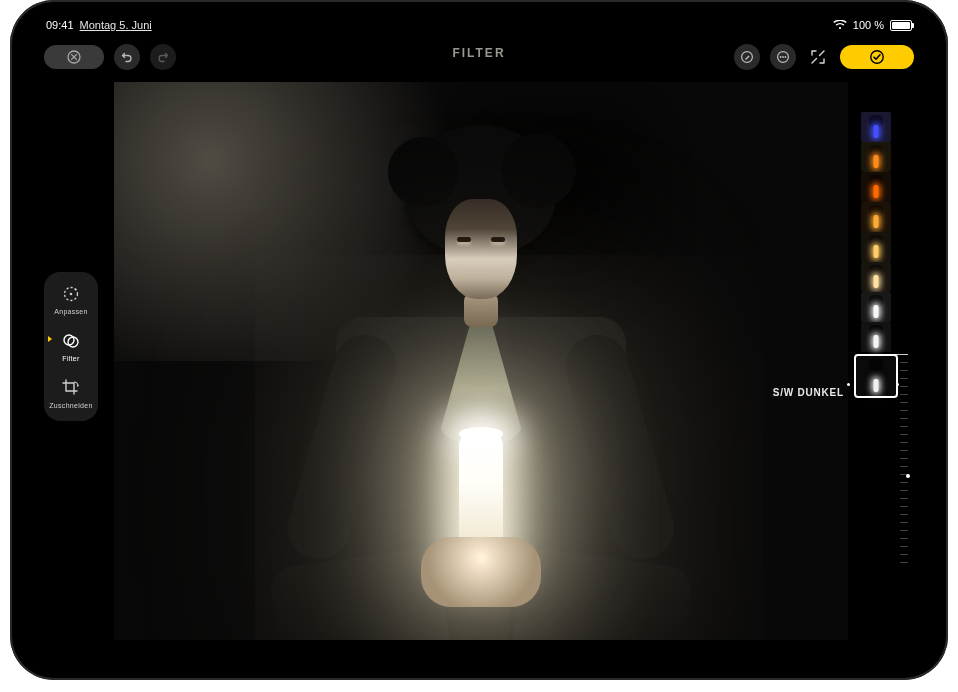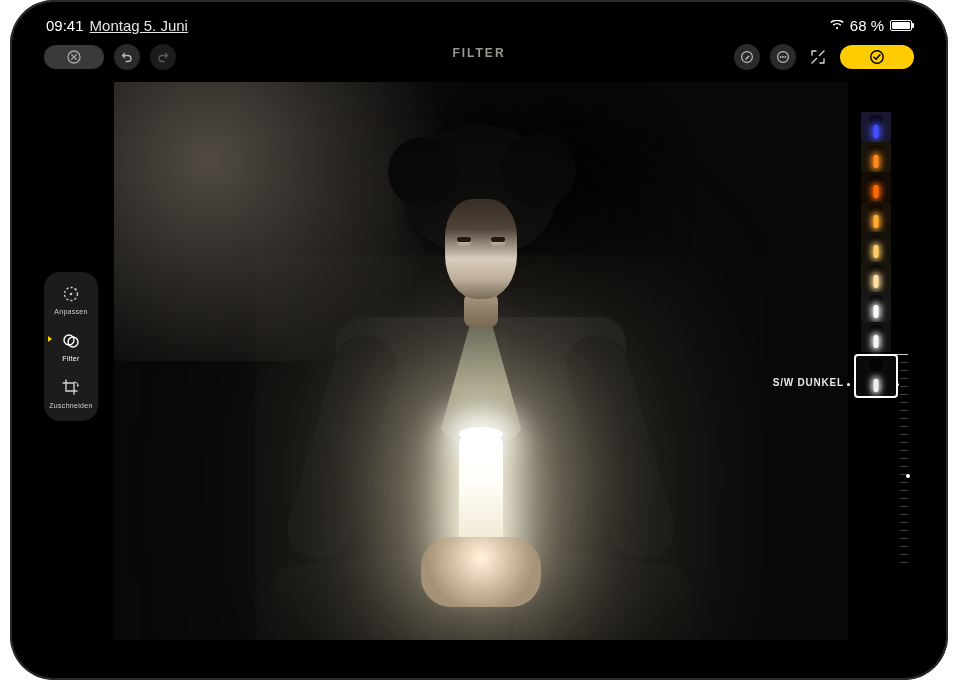--- a/index.html
+++ b/index.html
@@ -33,21 +33,21 @@
     color: #fff;
   }
   
   .statusbar {
     position: absolute;
     top: 0; left: 0; right: 0;
     height: 22px;
     display: flex;
     justify-content: space-between;
     align-items: center;
-    font-size: 15px;
+    font-size: 11px;
     padding: 2px 14px 0 14px;
     color: #fff;
     font-weight: 500;
   }
   .statusbar .left, .statusbar .right {
     display: flex;
     align-items: center;
     gap: 6px;
   }
   .date-text { opacity: 0.9; text-decoration: underline; }
@@ -329,21 +329,21 @@
   .thumb.selected {
     width: 40px;
     height: 40px;
     border: 2px solid #fff;
     border-radius: 4px;
     margin: 2px 0;
   }
   .filter-label {
     position: absolute;
     right: 82px;
-    top: 365px;
+    top: 375px;
     font-size: 10px;
     letter-spacing: 0.8px;
     color: #e8e8e8;
     font-weight: 600;
   }
   .filter-dot {
     position: absolute;
     width: 3px; height: 3px; border-radius: 50%; background: #fff;
     right: 76px; top: 371px;
   }
@@ -393,21 +393,21 @@
       <div class="left">
         <span>09:41</span>
         <span class="date-text">Montag 5. Juni</span>
       </div>
       <div class="right">
         <span>
           <svg width="14" height="10" viewBox="0 0 14 10">
               <path d="M7 9.2a1.1 1.1 0 100-2.2 1.1 1.1 0 000 2.2zm-3.3-3.5a5 5 0 016.6 0l1-1.1a6.5 6.5 0 00-8.6 0l1 1.1zm-2.4-2.6a8.6 8.6 0 0111.4 0l1-1.1a10.1 10.1 0 00-13.4 0l1 1.1z" fill="#fff"></path>
             </svg>
         </span>
-        <span>68 %</span>
+        <span>100 %</span>
         <span class="battery">
           <span class="battery-body">
               <span class="battery-fill"></span>
             </span>
         </span>
       </div>
     </div>
 
     <div class="topbar">
       <div class="left-group">

